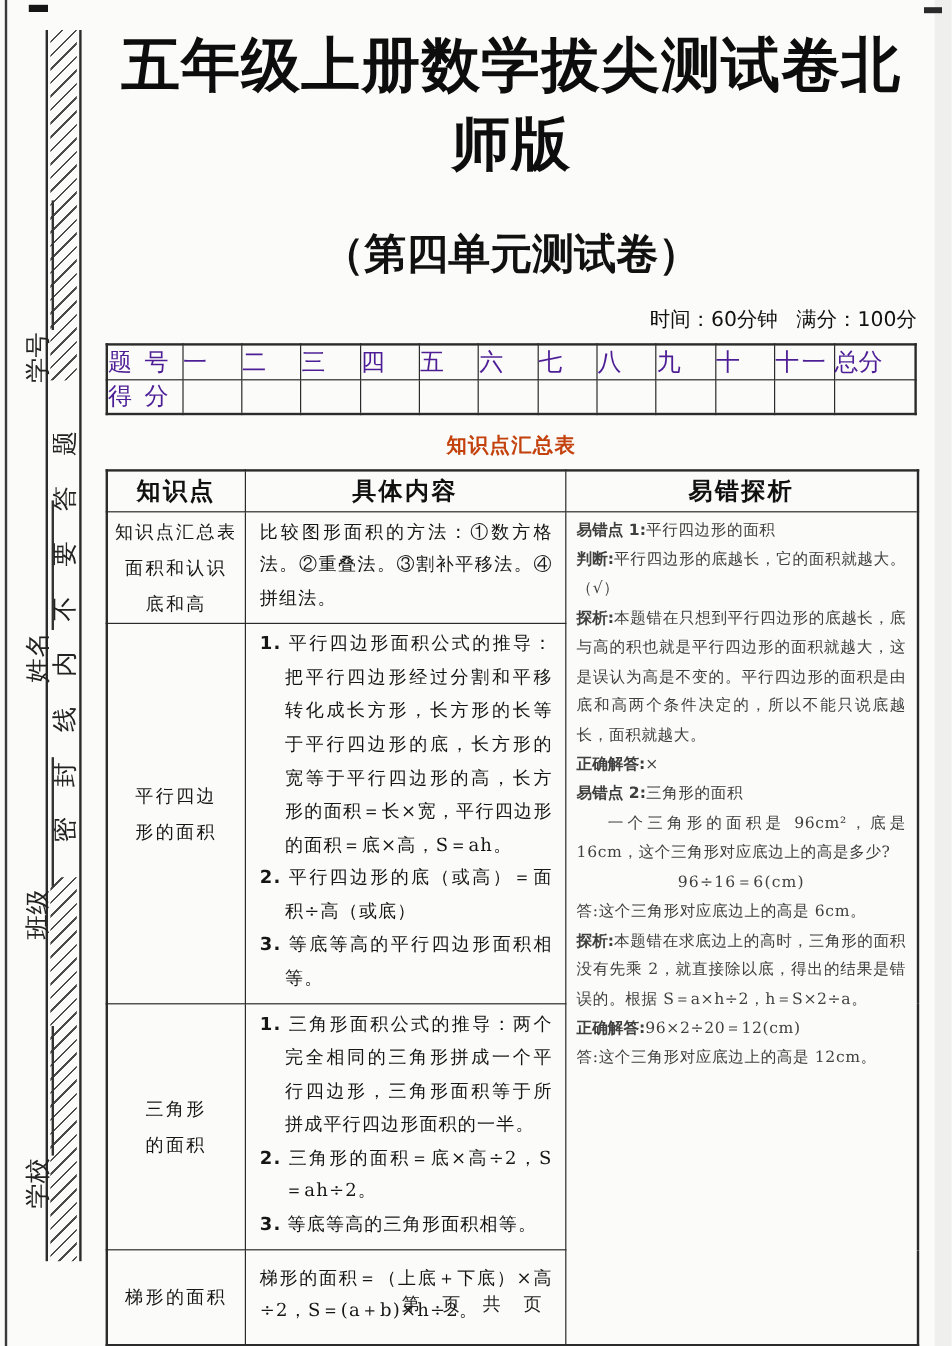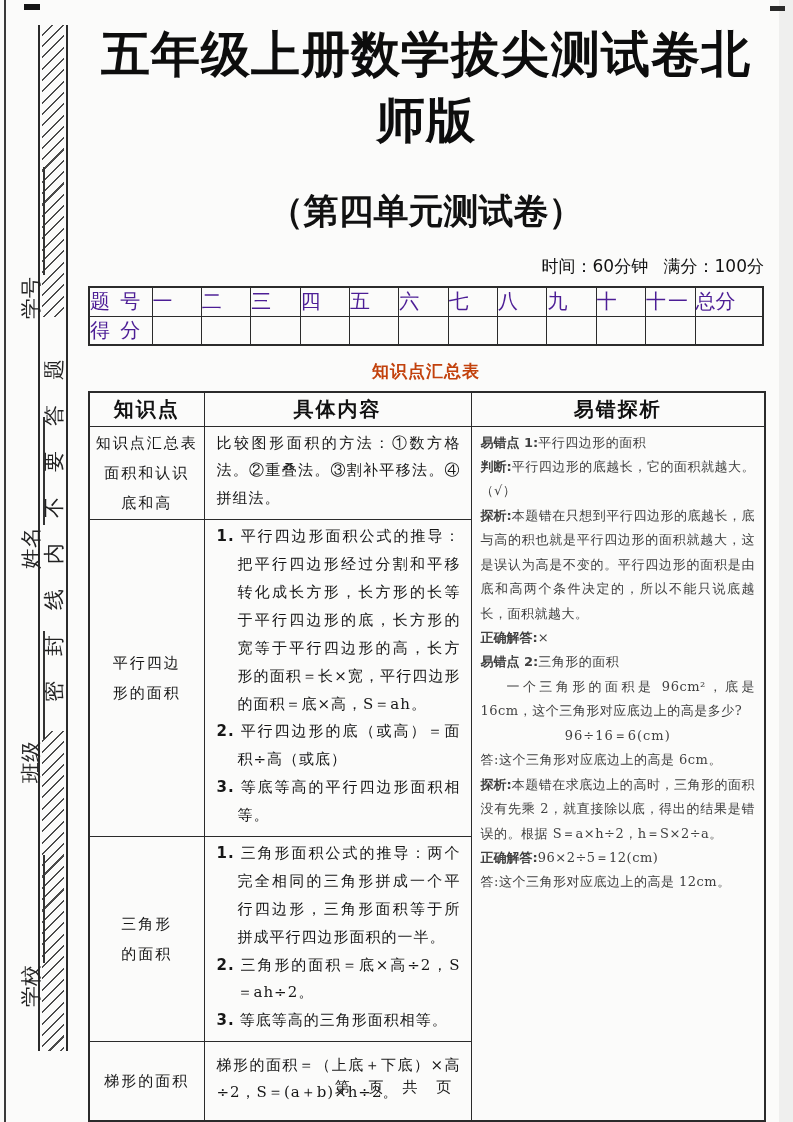--- a/index.html
+++ b/index.html
@@ -209,21 +209,21 @@
       <td class="analysis-cell" rowspan="4">
         <p class="apara"><span class="alabel">易错点 1:</span><span>平行四边形的面积</span></p>
         <p class="apara"><span class="alabel">判断:</span><span>平行四边形的底越长，它的面积就越大。（√）</span></p>
         <p class="apara"><span class="alabel">探析:</span><span>本题错在只想到平行四边形的底越长，底与高的积也就是平行四边形的面积就越大，这是误认为高是不变的。平行四边形的面积是由底和高两个条件决定的，所以不能只说底越长，面积就越大。</span></p>
         <p class="apara"><span class="alabel">正确解答:</span><span>×</span></p>
         <p class="apara"><span class="alabel">易错点 2:</span><span>三角形的面积</span></p>
         <p class="apara indent"><span>一个三角形的面积是 96cm²，底是 16cm，这个三角形对应底边上的高是多少?</span></p>
         <p class="apara center"><span>96÷16＝6(cm)</span></p>
         <p class="apara"><span>答:</span><span>这个三角形对应底边上的高是 6cm。</span></p>
         <p class="apara"><span class="alabel">探析:</span><span>本题错在求底边上的高时，三角形的面积没有先乘 2，就直接除以底，得出的结果是错误的。根据 S＝a×h÷2，h＝S×2÷a。</span></p>
-        <p class="apara"><span class="alabel">正确解答:</span><span>96×2÷5＝12(cm)</span></p>
+        <p class="apara"><span class="alabel">正确解答:</span><span>96×2÷20＝12(cm)</span></p>
         <p class="apara"><span>答:</span><span>这个三角形对应底边上的高是 12cm。</span></p>
       </td>
     </tr>
 
     <tr>
       <td class="point-cell" style="height:283px;">平行四边
 形的面积</td>
       <td class="content-cell">
         <p class="item numbered"><span class="num">1.</span><span>平行四边形面积公式的推导：把平行四边形经过分割和平移转化成长方形，长方形的长等于平行四边形的底，长方形的宽等于平行四边形的高，长方形的面积＝长×宽，平行四边形的面积＝底×高，S＝ah。</span></p>
         <p class="item numbered"><span class="num">2.</span><span>平行四边形的底（或高）＝面积÷高（或底）</span></p>

